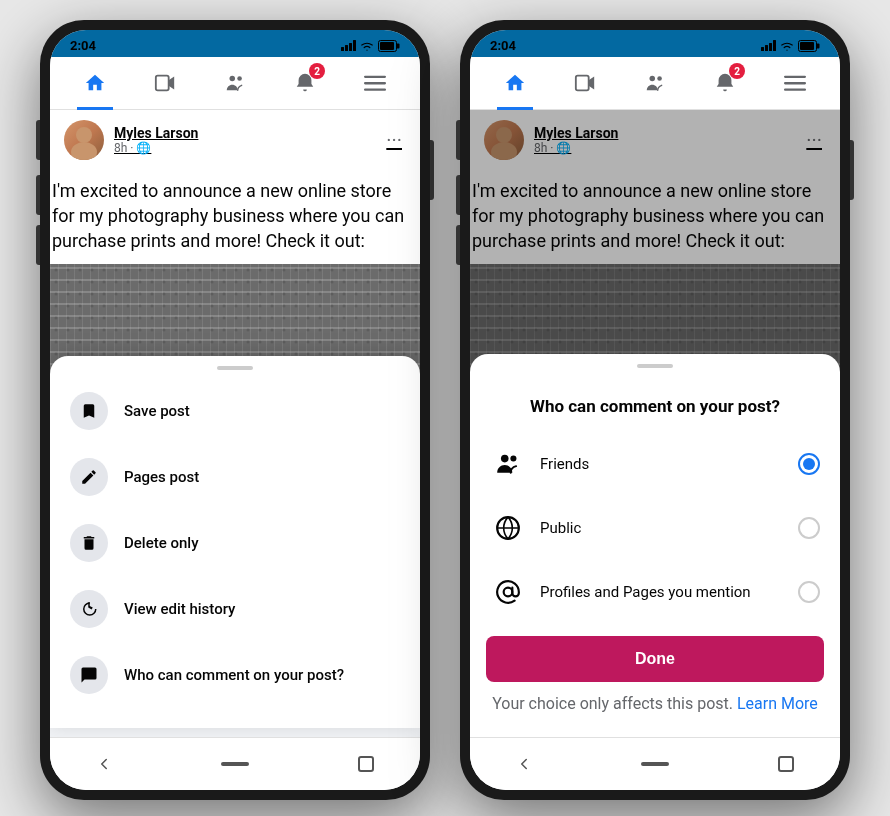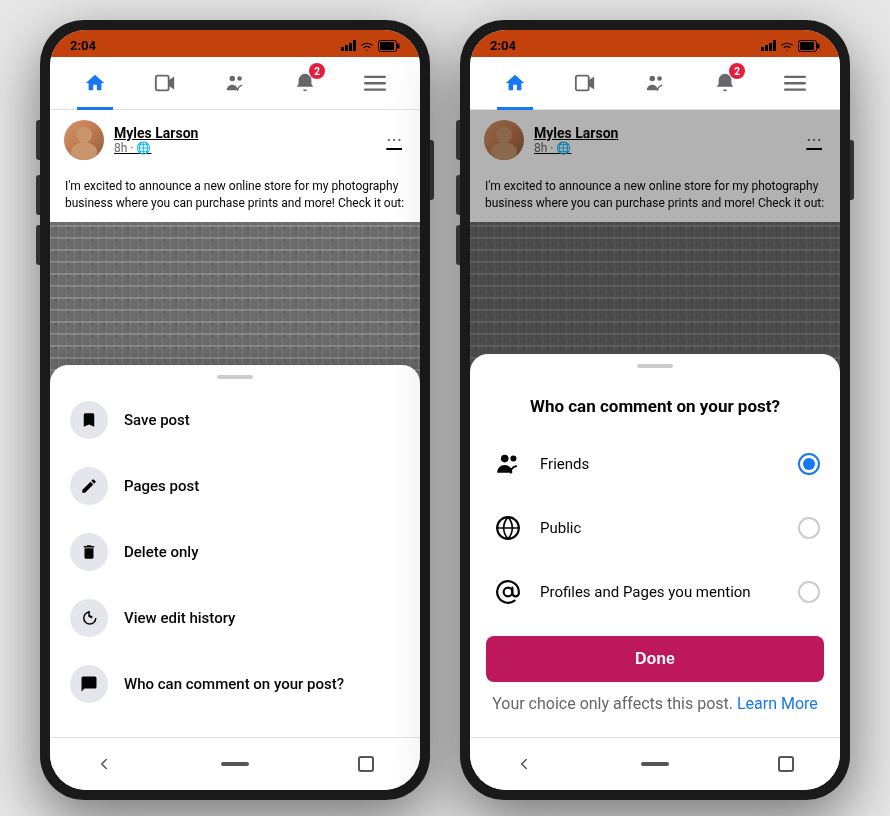--- a/index.html
+++ b/index.html
@@ -53,21 +53,21 @@
       top: 100px;
       width: 4px;
       height: 40px;
       background: #333;
       border-radius: 3px 0 0 3px;
       box-shadow: 0 55px 0 #333, 0 105px 0 #333;
     }
 
     
     .status-bar {
-      background: #c2410c;
+      background: #0369a1;
       padding: 8px 20px 4px;
       display: flex;
       justify-content: space-between;
       align-items: center;
       font-size: 12px;
       font-weight: 600;
     }
 
     .status-time { font-size: 13px; font-weight: 700; }
 
@@ -163,22 +163,22 @@
       display: flex;
       align-items: center;
       justify-content: center;
     }
 
     .user-name { font-size: 14px; font-weight: 700; color: #050505; }
     .post-meta { font-size: 12px; color: #65676b; display: flex; align-items: center; gap: 4px; }
 
     .post-text {
       background: white;
-      padding: 8px 15px 10px;
-      font-size: 12px;
+      padding: 8px 2px 10px;
+      font-size: 18px;
       color: #050505;
       line-height: 1.4;
     }
 
     .post-image {
       width: 100%;
       height: 185px;
       background: #8a8a8a;
       overflow: hidden;
       position: relative;
@@ -201,21 +201,21 @@
           rgba(180,180,180,0.2) 1px,
           transparent 1px,
           transparent 8px
         );
       background-color: #6b6b6b;
     }
 
     
     .bottom-sheet {
       position: absolute;
-      bottom: 0;
+      bottom: 9px;
       left: 0;
       right: 0;
       background: white;
       border-radius: 18px 18px 0 0;
       padding: 0 0 20px;
       box-shadow: 0 -4px 20px rgba(0,0,0,0.15);
     }
 
     .sheet-handle {
       width: 36px;

